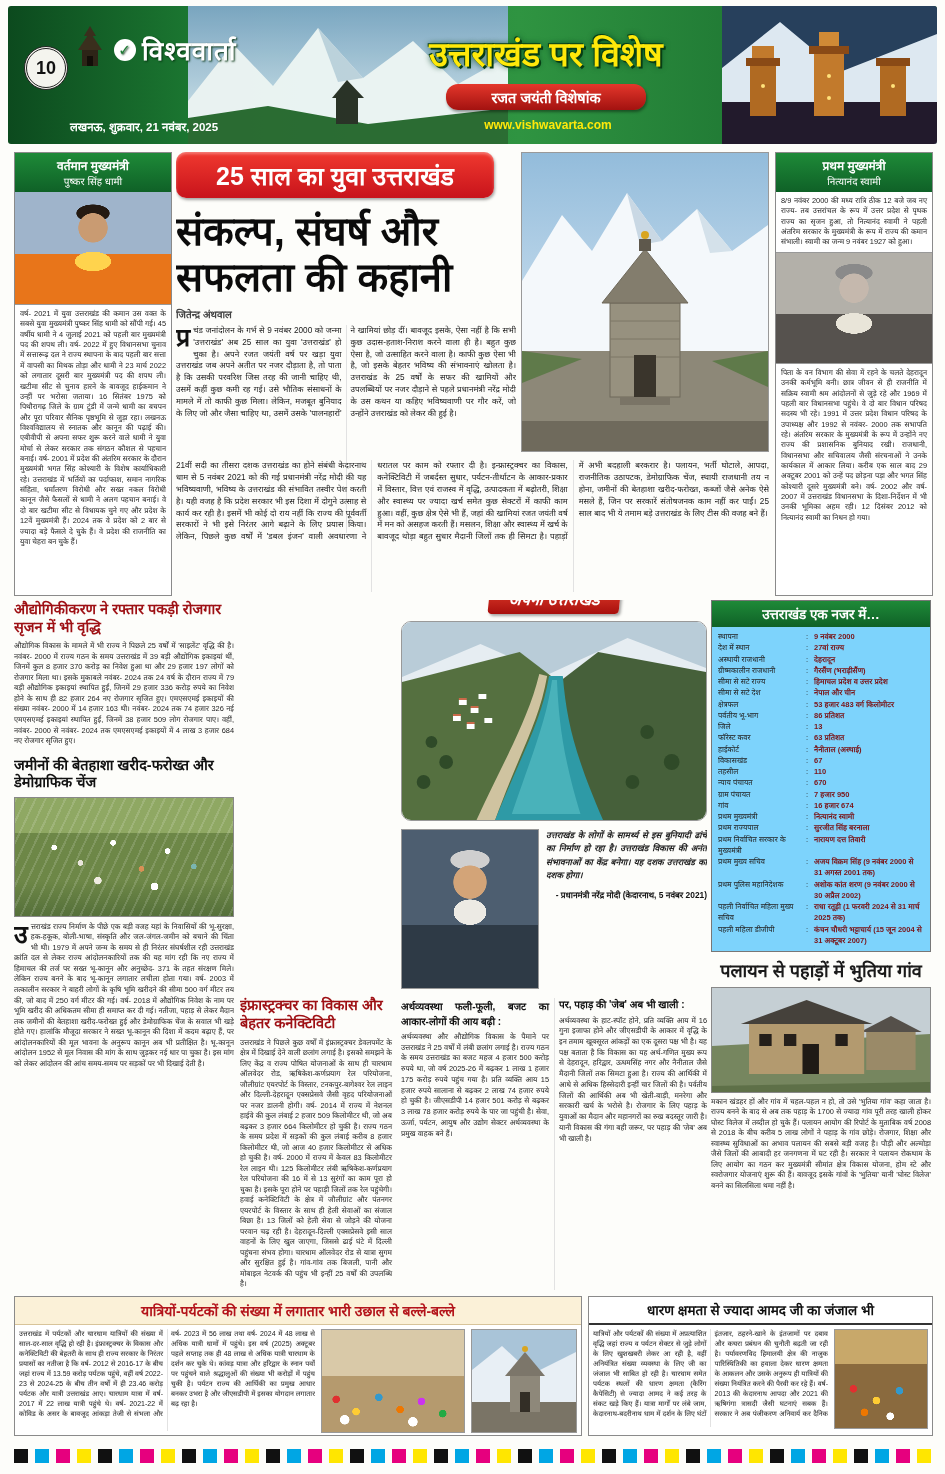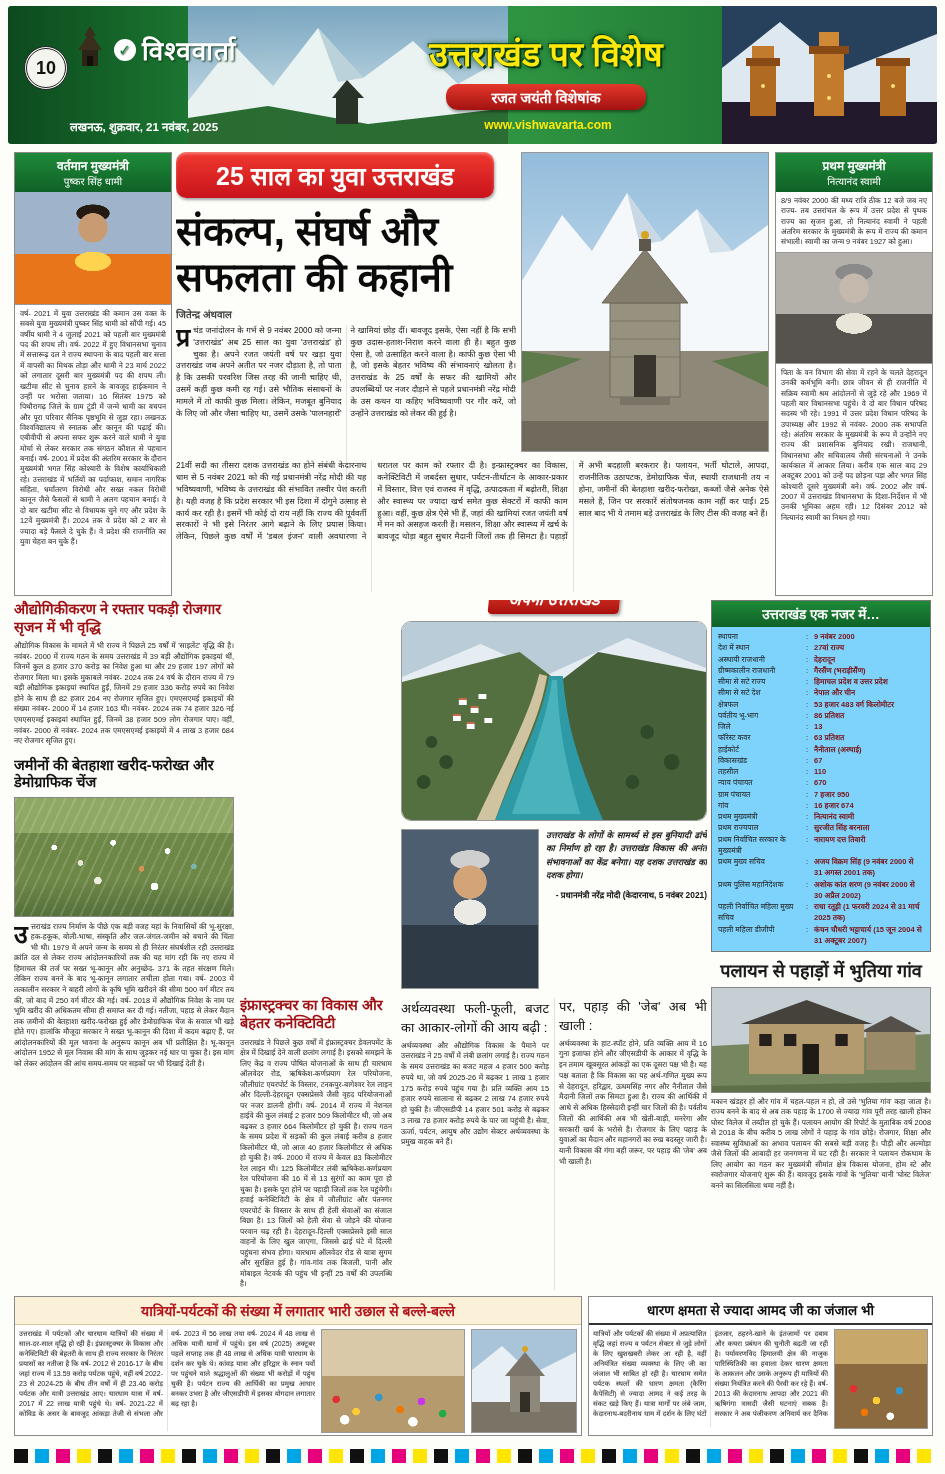--- a/index.html
+++ b/index.html
@@ -93,21 +93,21 @@
   .modi-photo{width:136px;height:158px;flex:none;border:1px solid #999;background:
     radial-gradient(ellipse 27px 21px at 50% 52%,#eceae4 0 60%,rgba(0,0,0,0) 61%),
     radial-gradient(circle 17px at 50% 33%,#d3a478 96%,rgba(0,0,0,0)),
     radial-gradient(ellipse 20px 10px at 50% 19%,#cfcfcf 96%,rgba(0,0,0,0)),
     linear-gradient(180deg,#4d5e70 0 60%,#2e3a46 60% 100%);}
   .quote-block{flex:1;}
   .quote-text{font-size:8.6px;font-weight:bold;font-style:italic;line-height:1.55;color:#222;text-align:justify;}
   .quote-attr{font-size:8.4px;font-weight:900;margin-top:7px;text-align:right;color:#111;}
   .econ-text{margin-top:9px;column-count:2;column-gap:10px;column-rule:1px solid #e2e2e2;
     font-size:7.4px;line-height:1.45;text-align:justify;height:292px;overflow:hidden;}
-  .subhead{font-weight:400;font-size:13px;margin:2px 0 3px;color:#111;}
+  .subhead{font-weight:700;font-size:10px;margin:2px 0 3px;color:#111;}
   .econ-para{margin:0 0 6px;}
 
   .mid-right{position:absolute;left:711px;top:600px;width:220px;height:690px;overflow:hidden;}
   .glance{border:1.5px solid #777;background:#7dd3fc;}
   .glance-head{background:linear-gradient(180deg,#1e8a38,#0f6127);color:#fff;font-weight:900;font-size:13.5px;
     text-align:center;padding:4px 2px;}
   .glance-rows{padding:4px 6px 5px;}
   .glance-row{display:flex;font-size:7.5px;line-height:1.5;}
   .gl{width:88px;flex:none;color:#222;}
   .gc{width:8px;flex:none;color:#222;}

